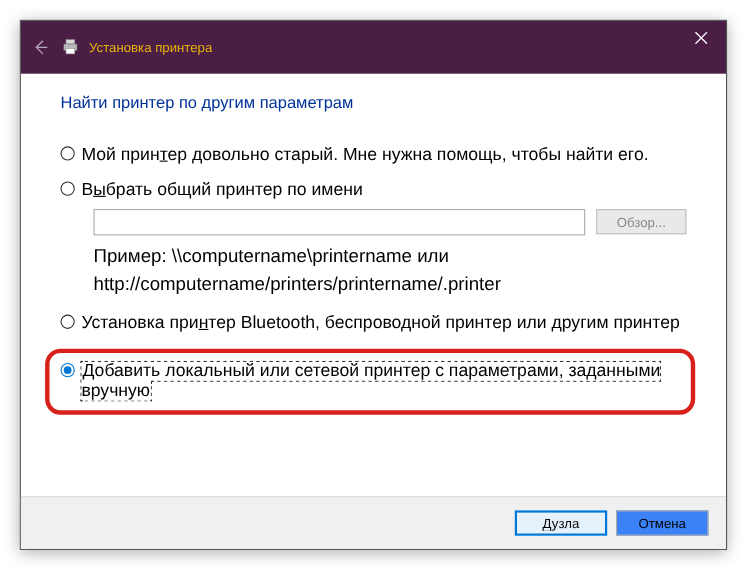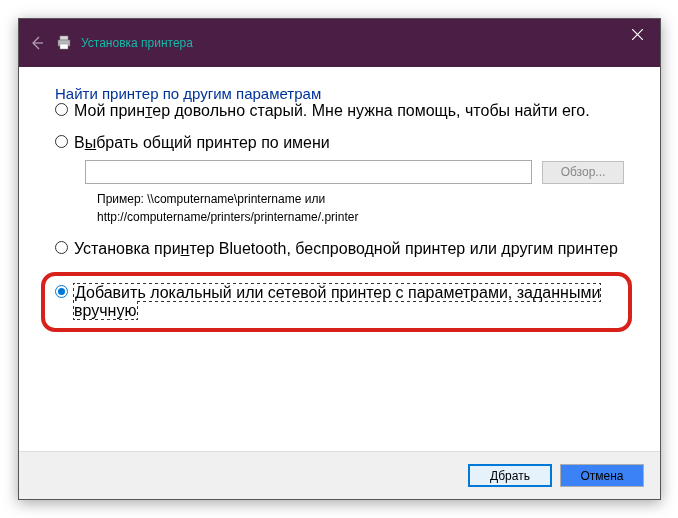--- a/index.html
+++ b/index.html
@@ -4,61 +4,61 @@
 <style>
   * { box-sizing: border-box; margin: 0; padding: 0; font-family: "Segoe UI", Tahoma, sans-serif; }
   body { background: #fff; width: 678px; height: 518px; overflow: hidden; }
   .window {
     position: absolute; left: 18px; top: 18px; width: 643px; height: 482px;
     border: 1px solid #555;
     box-shadow: 0 3px 14px rgba(0,0,0,0.35);
     background: #fff;
   }
   .titlebar {
-    height: 48px; background: #4b1e46; color: #14b8a6;
+    height: 48px; background: #4b1e46; color: #eab308;
     display: flex; align-items: center; position: relative;
   }
   .back-arrow {
     width: 36px; height: 48px; display: flex; align-items: center; justify-content: center;
     opacity: 0.6; cursor: pointer;
   }
   .printer-icon {
     width: 18px; height: 18px; display: flex; align-items: center; justify-content: center;
     margin-right: 8px;
   }
   .title-text { font-size: 12px; font-weight: 400; }
   .close-btn {
     position: absolute; right: 0; top: 0; width: 46px; height: 30px;
     display: flex; align-items: center; justify-content: center; cursor: pointer;
   }
   .content { padding: 18px 36px 0 36px; }
-  .heading { color: #003399; font-size: 15px; font-weight: 400; }
+  .heading { color: #003399; font-size: 15px; font-weight: 400; margin-bottom: 30px; }
   .opt { display: flex; align-items: flex-start; margin-bottom: 14px; font-size: 16px; color: #000; }
   .opt label { cursor: pointer; }
   .radio {
     width: 13px; height: 13px; border: 1px solid #333; border-radius: 50%;
     margin-right: 6px; margin-top: 1px; flex-shrink: 0; display: inline-flex;
     align-items: center; justify-content: center; background: #fff;
   }
   .radio.checked { border-color: #0078d7; }
   .radio.checked::after {
     content: ""; width: 7px; height: 7px; background: #0078d7; border-radius: 50%;
   }
   .u { text-decoration: underline; }
   .name-block { margin-left: 30px; margin-top: -6px; margin-bottom: 14px; }
-  .name-row { display: flex; align-items: center; gap: 10px; margin-bottom: 6px; }
+  .name-row { display: flex; gap: 10px; margin-bottom: 6px; }
   .text-input {
     flex: 1; height: 24px; border: 1px solid #aaa; background: #fff;
     padding: 0 6px; font-size: 12.5px;
   }
   .browse-btn {
     width: 82px; height: 23px; font-size: 12px; background: #e9e9e9;
     border: 1px solid #bfbfbf; color: #888; cursor: default;
   }
-  .example { font-size: 12px; color: #000; line-height: 1.5; margin-left: 12px; }
+  .example { font-size: 17px; color: #000; line-height: 1.5; }
   .highlighted {
     border: 4px solid #d9211b; border-radius: 14px;
     padding: 8px 10px; margin-left: -14px; margin-right: -8px; margin-top: 2px;
     display: flex; align-items: center;
   }
   .highlighted .opt { margin-bottom: 0; }
   .dotted { outline: 1px dotted #333; outline-offset: 0; padding: 0 1px; }
   .footer {
     position: absolute; bottom: 0; left: 0; right: 0; height: 48px;
     background: #f0f0f0; border-top: 1px solid #ddd;
@@ -131,17 +131,17 @@
     <div class="highlighted">
       <div class="opt">
         <span class="radio checked"></span>
         <label><span class="dotted">Добавить локальный или сетевой принтер с параметрами, заданными вручную</span></label>
       </div>
     </div>
 
   </div>
 
   <div class="footer">
-    <button class="btn primary"><span></span><span class="u">Д</span><span>брать</span></button>
+    <button class="btn primary"><span></span><span class="u">Д</span><span>узла</span></button>
     <button class="btn">Отмена</button>
   </div>
 
 </div>
 
 </body></html>

